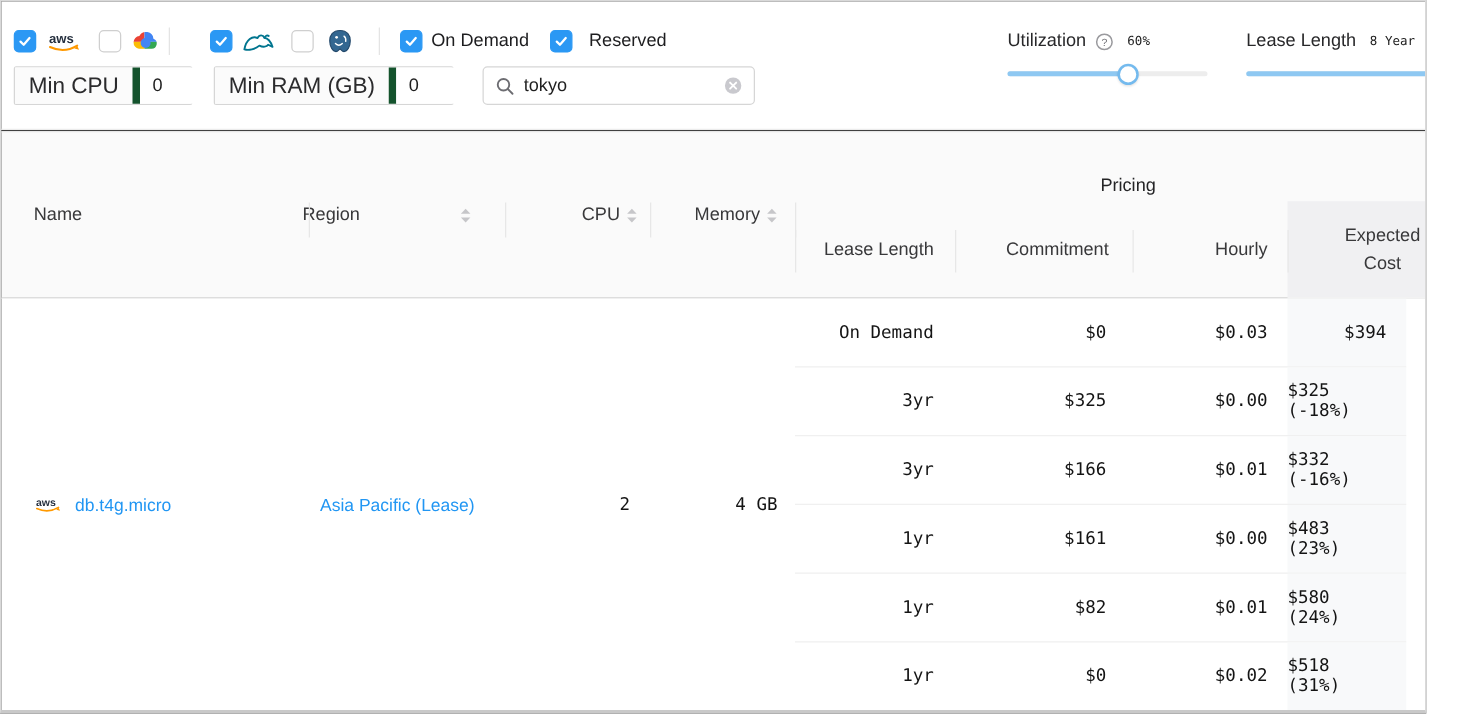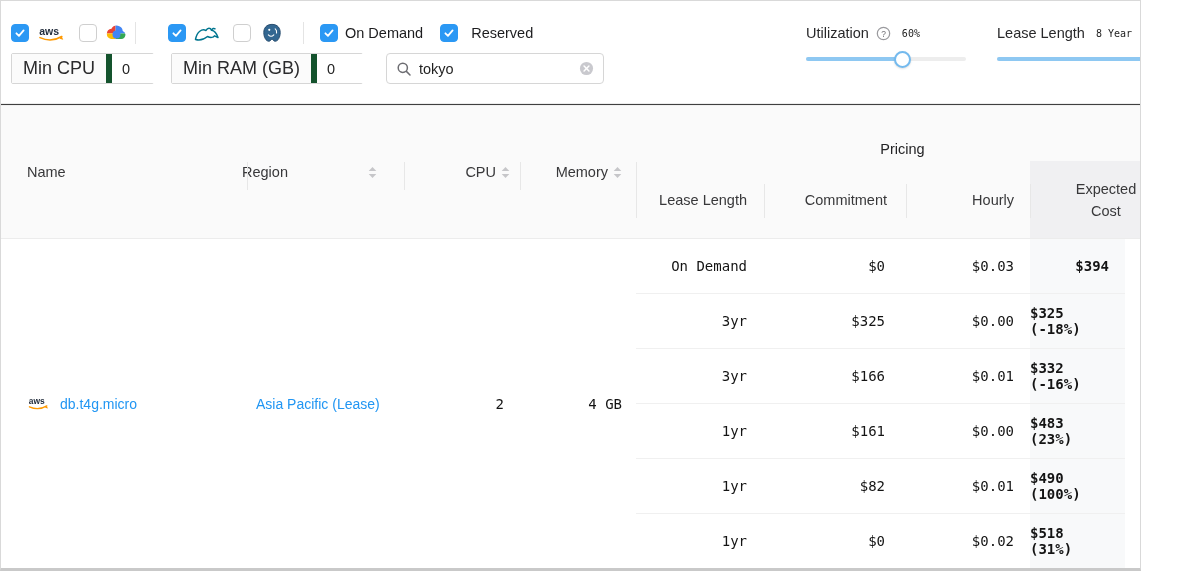--- a/index.html
+++ b/index.html
@@ -82,21 +82,21 @@
   .bcell.cpu { left:403px; width:116px; justify-content:flex-end; padding-right:16px; color:#141414; }
   .bcell.memory { left:519px; width:116px; justify-content:flex-end; padding-right:14px; color:#141414; }
   .cell-link { color:#2196f3; text-decoration:none; cursor:pointer; }
   .pricing-rows { position:absolute; left:635px; right:15px; top:0; bottom:0; display:flex; flex-direction:column; }
   .p-row { flex:1; display:grid; grid-template-columns:128px 142px 124px 1fr; }
   .p-row + .p-row { border-top:1px solid #f0f0f0; }
   .p-cell { display:flex; align-items:center; justify-content:flex-end; font-size:14px; color:#141414; }
   .p-cell.lease { padding-right:17px; }
   .p-cell.commit { padding-right:21px; }
   .p-cell.hourly { padding-right:16px; }
-  .p-cell.expected { padding-right:16px; background:#f8f9fa;font-weight:bold; }
+  .p-cell.expected { padding-right:16px; background:#f8f9fa; }
 
   svg { display:block; }
 </style>
 </head>
 <body>
 
 <div class="app">
 
   <div class="topbar">
 
@@ -329,21 +329,21 @@
       <div class="p-row">
         <div class="p-cell lease mono">1yr</div>
         <div class="p-cell commit mono">$161</div>
         <div class="p-cell hourly mono">$0.00</div>
         <div class="p-cell expected mono">$483 (23%)</div>
       </div>
       <div class="p-row">
         <div class="p-cell lease mono">1yr</div>
         <div class="p-cell commit mono">$82</div>
         <div class="p-cell hourly mono">$0.01</div>
-        <div class="p-cell expected mono">$490 (100%)</div>
+        <div class="p-cell expected mono">$580 (24%)</div>
       </div>
       <div class="p-row">
         <div class="p-cell lease mono">1yr</div>
         <div class="p-cell commit mono">$0</div>
         <div class="p-cell hourly mono">$0.02</div>
         <div class="p-cell expected mono">$518 (31%)</div>
       </div>
     </div>
   </div>
 

